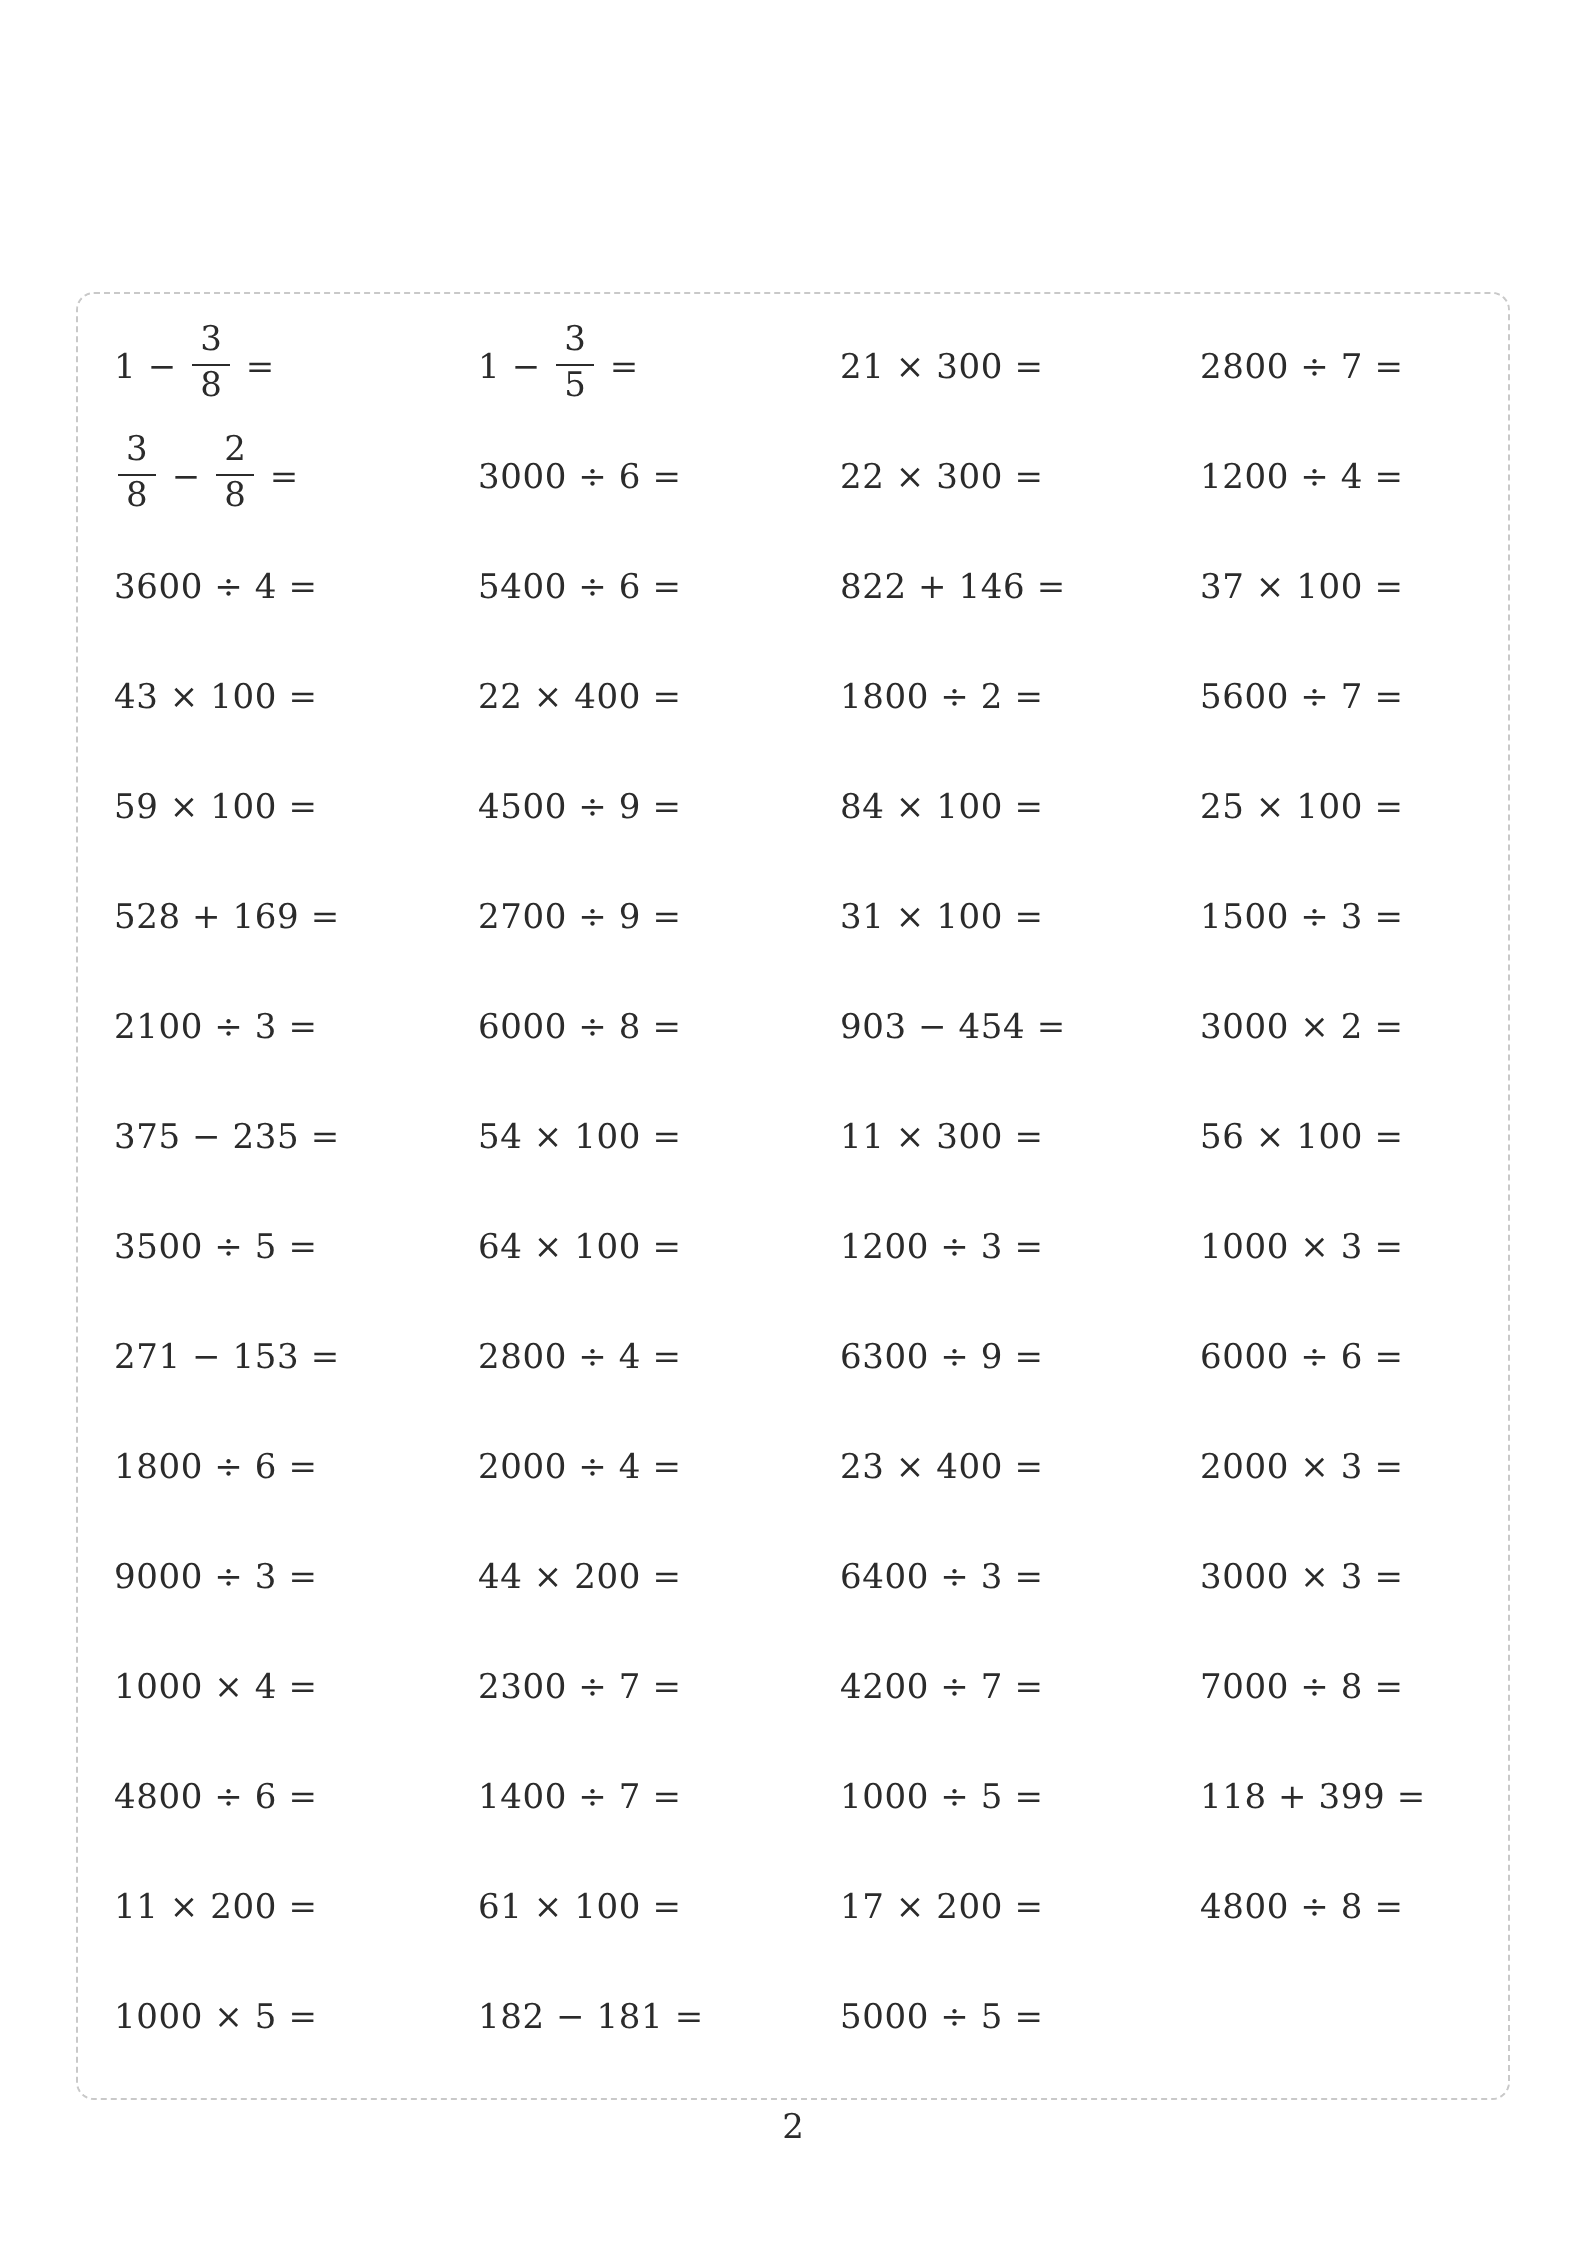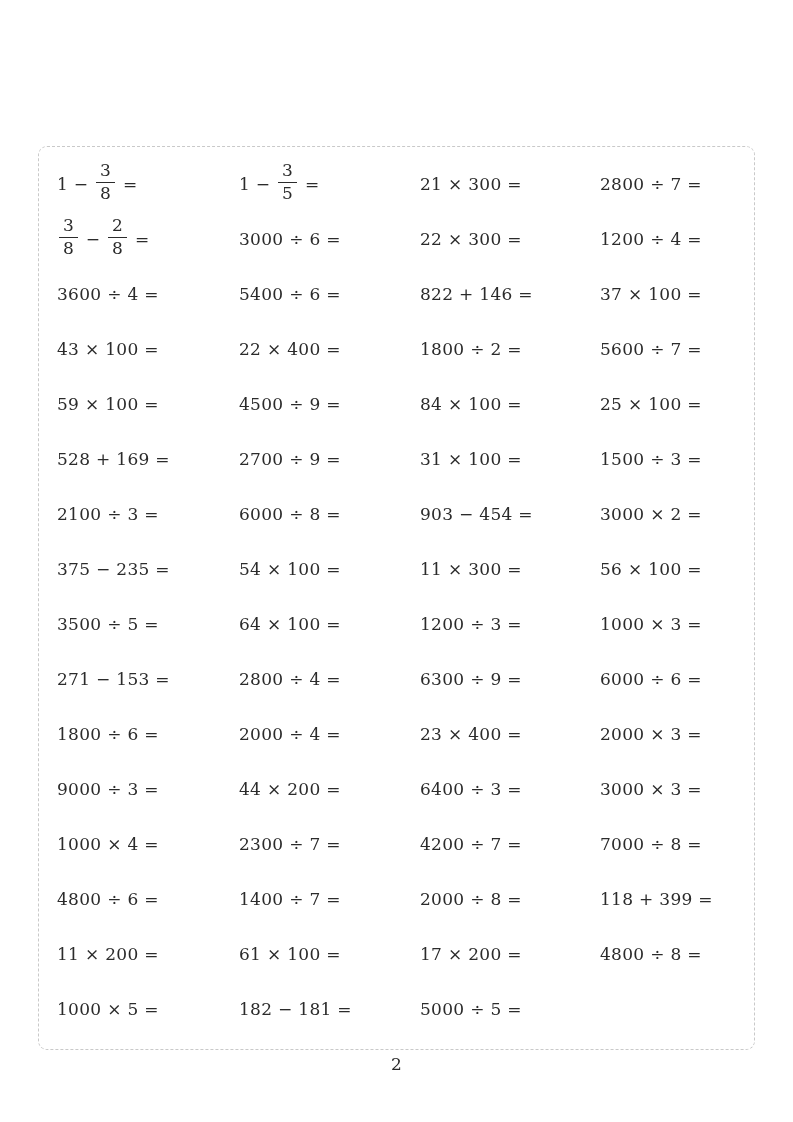--- a/index.html
+++ b/index.html
@@ -114,21 +114,21 @@
       <div class="cell">9000 ÷ 3 =</div>
       <div class="cell">44 × 200 =</div>
       <div class="cell">6400 ÷ 3 =</div>
       <div class="cell">3000 × 3 =</div>
       <div class="cell">1000 × 4 =</div>
       <div class="cell">2300 ÷ 7 =</div>
       <div class="cell">4200 ÷ 7 =</div>
       <div class="cell">7000 ÷ 8 =</div>
       <div class="cell">4800 ÷ 6 =</div>
       <div class="cell">1400 ÷ 7 =</div>
-      <div class="cell">2000 ÷ 8 =</div>
+      <div class="cell">1000 ÷ 5 =</div>
       <div class="cell">118 + 399 =</div>
       <div class="cell">11 × 200 =</div>
       <div class="cell">61 × 100 =</div>
       <div class="cell">17 × 200 =</div>
       <div class="cell">4800 ÷ 8 =</div>
       <div class="cell">1000 × 5 =</div>
       <div class="cell">182 − 181 =</div>
       <div class="cell">5000 ÷ 5 =</div>
     </div>
 </div>

